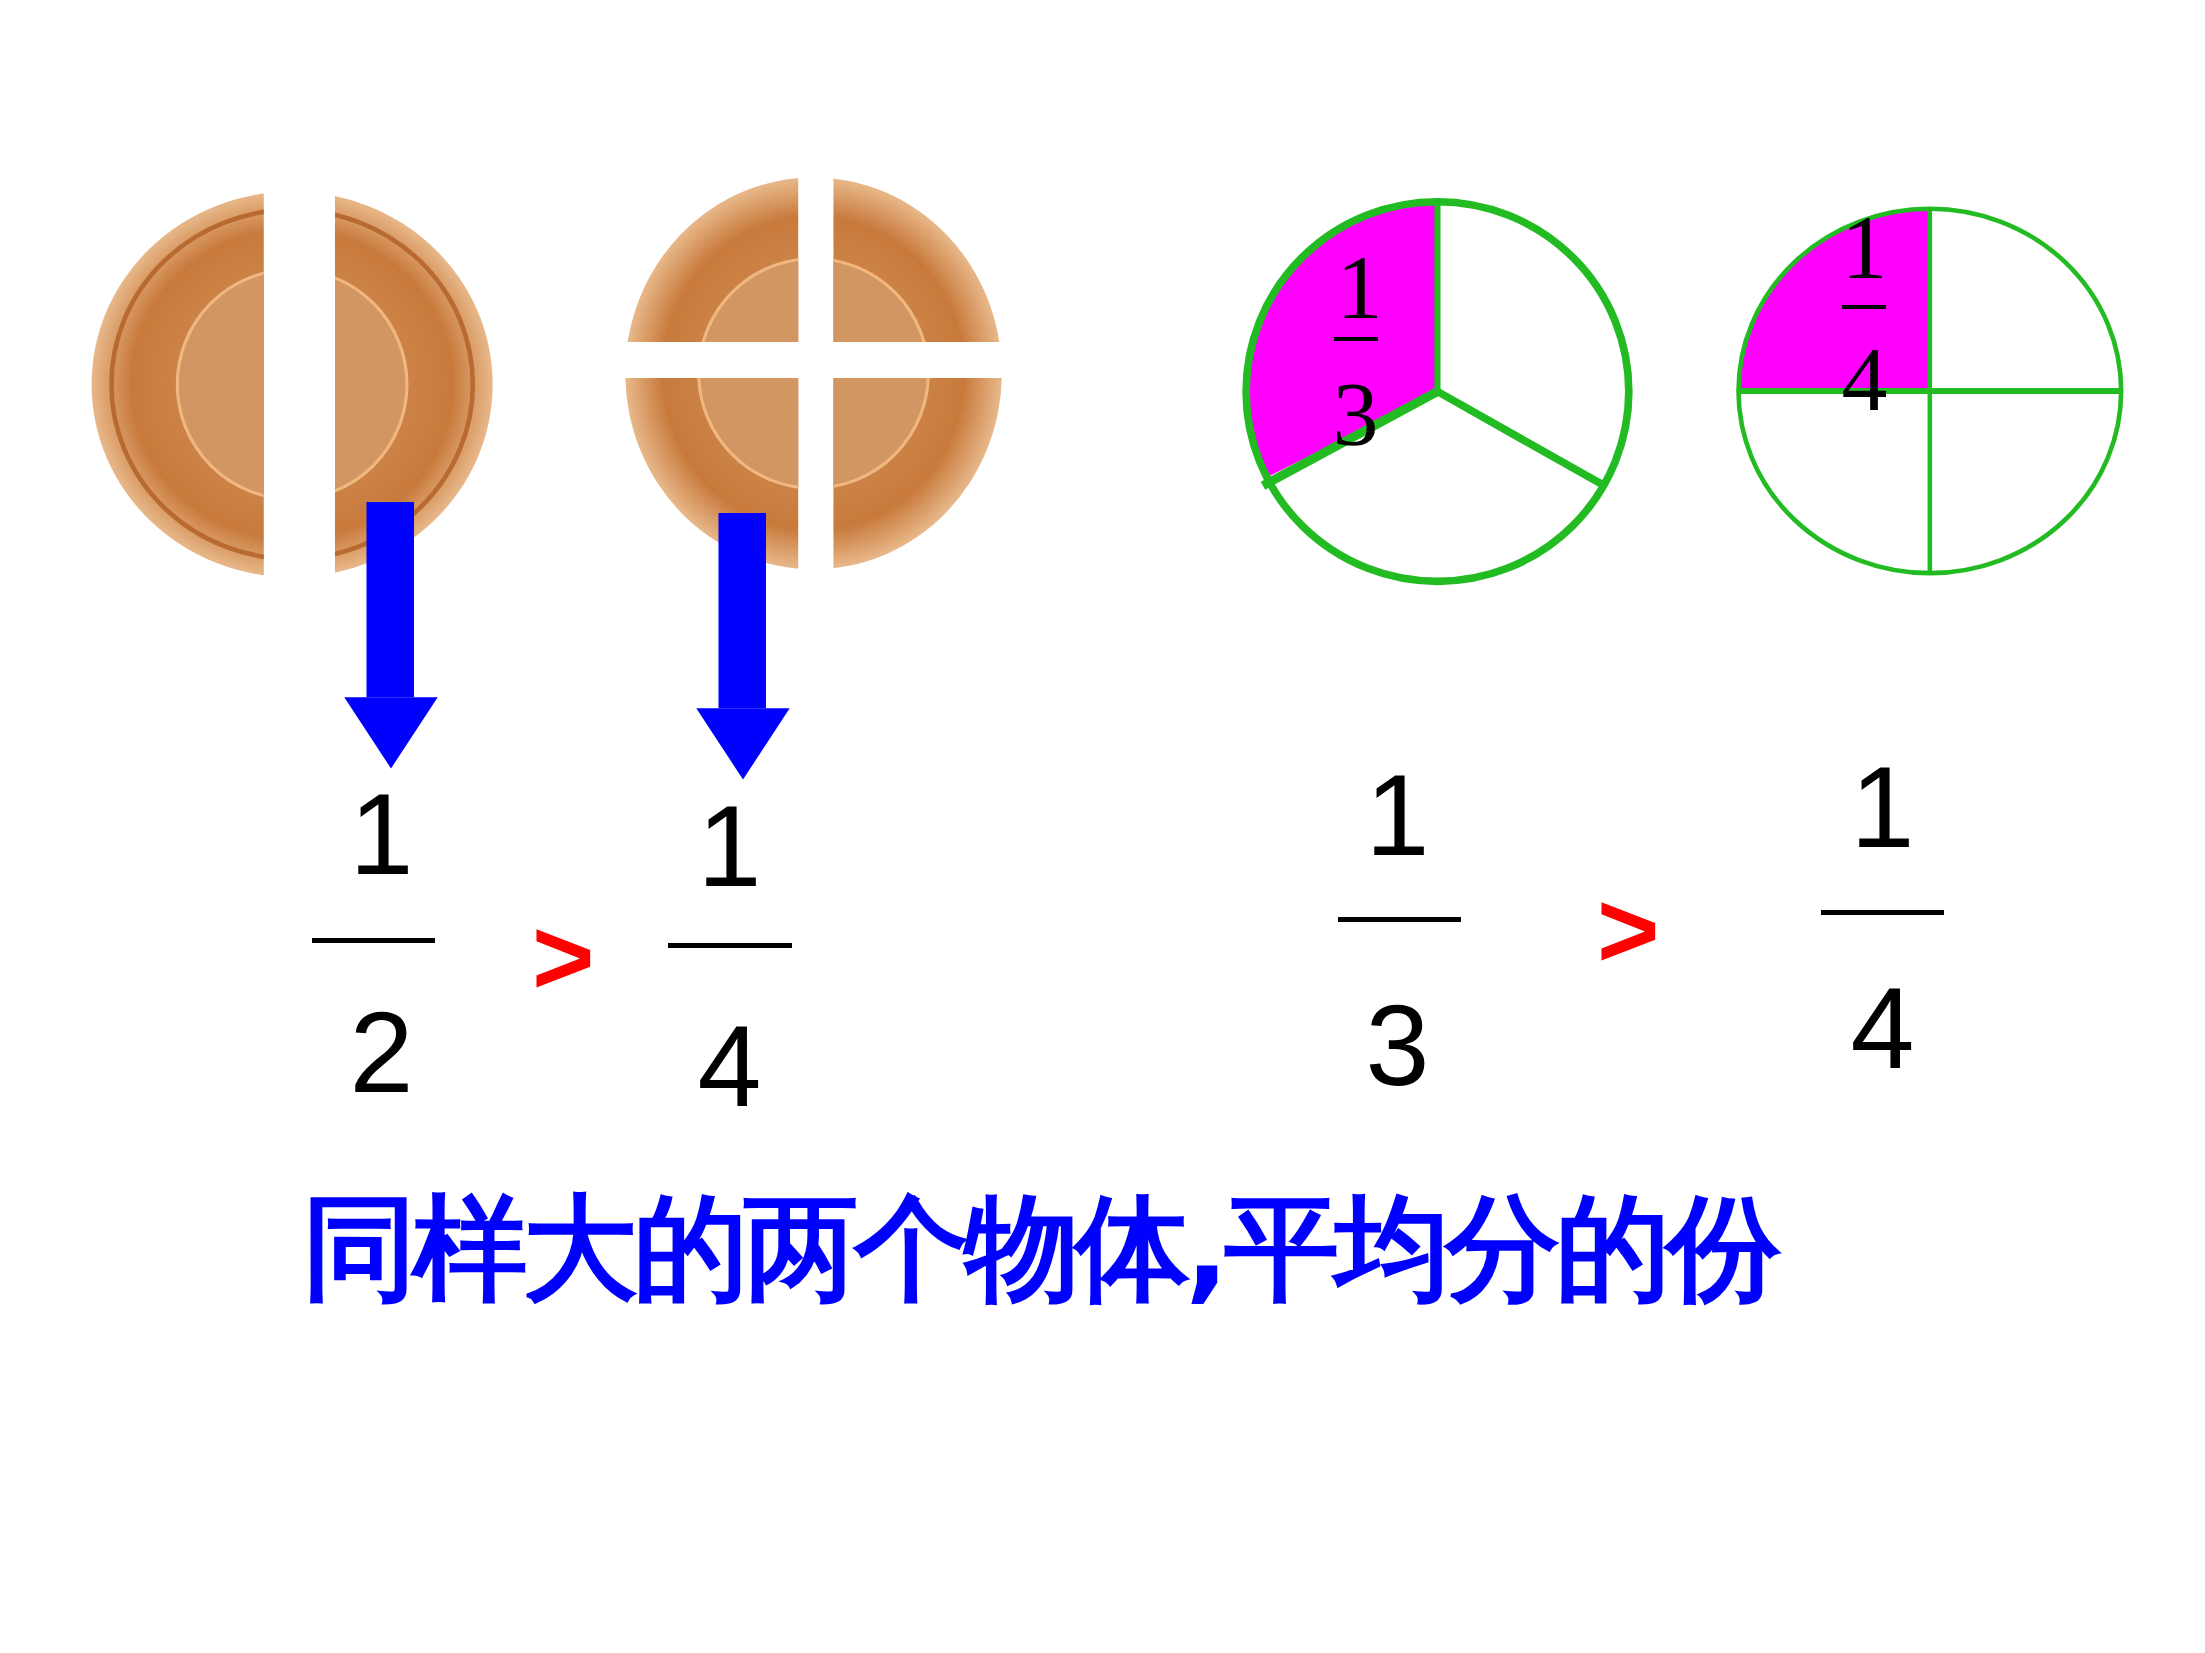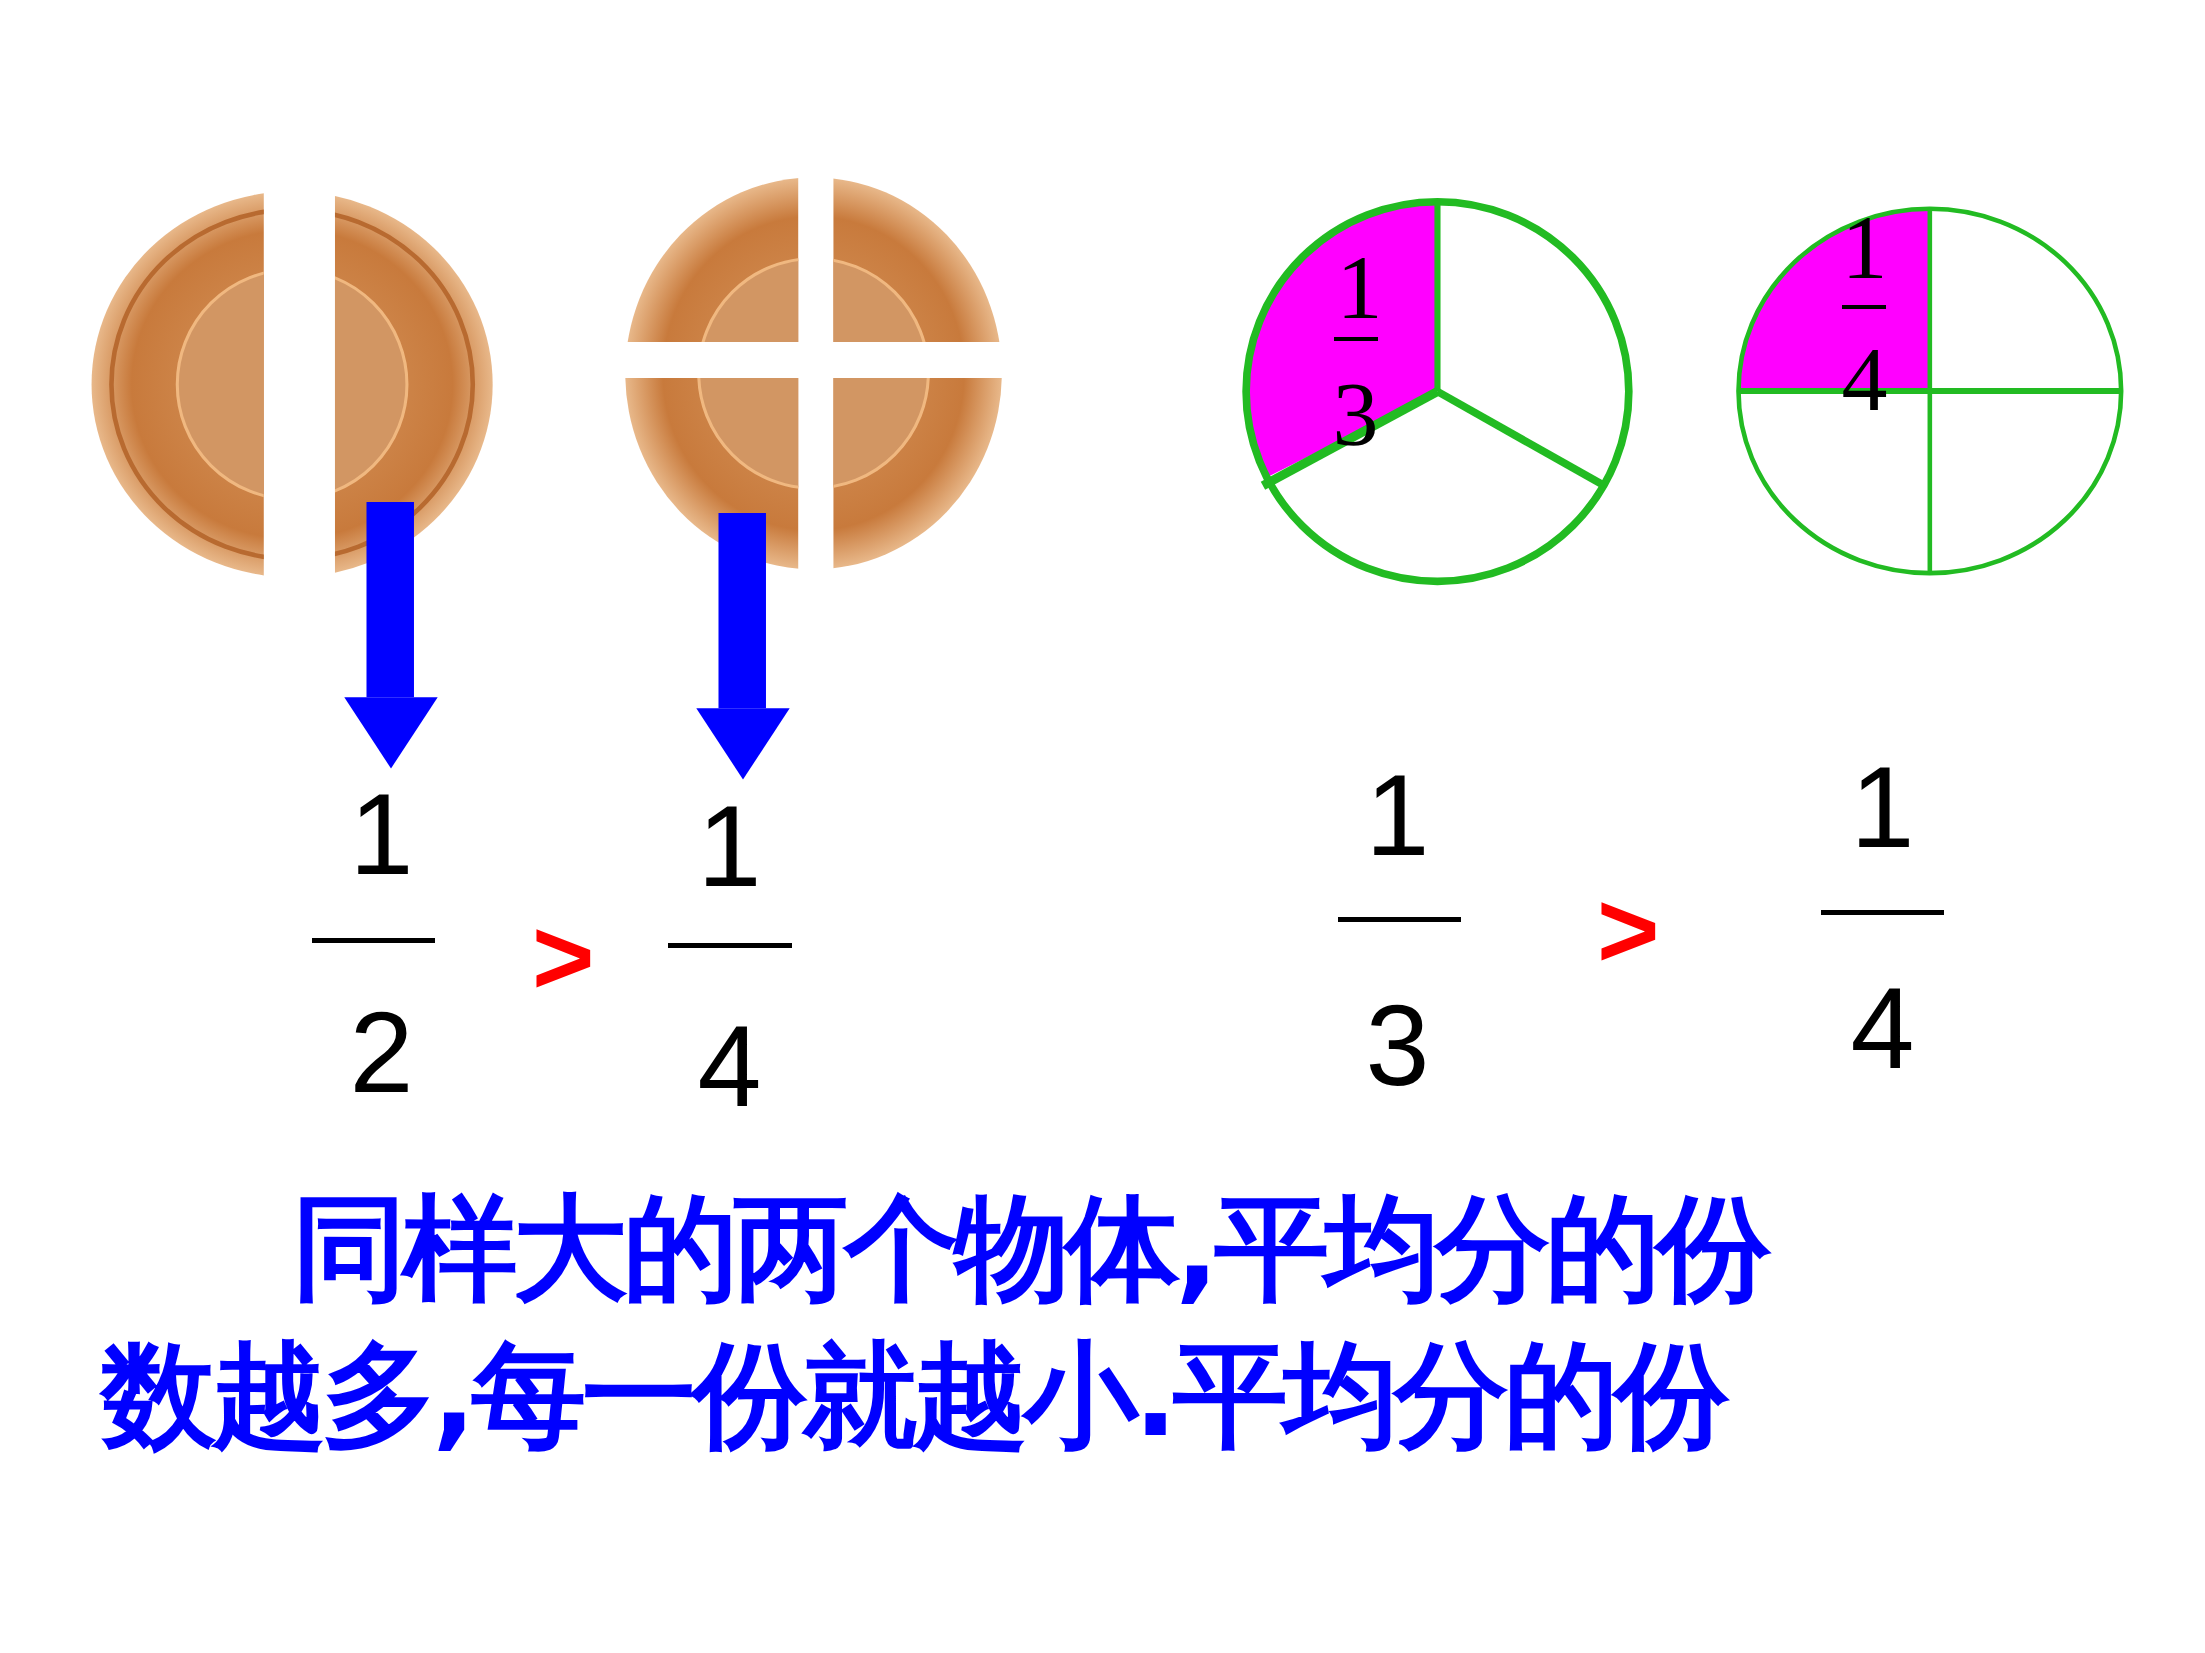--- a/index.html
+++ b/index.html
@@ -1,21 +1,21 @@
 <!DOCTYPE html>
 <html style="font-size:12.3px"><head>
 <meta charset="utf-8">
 <style>
   html, body { margin:0; padding:0; background:#ffffff; }
   body { width:2205px; height:1654px; position:relative; overflow:hidden; font-family:"Liberation Sans", sans-serif; }
   .abs { position:absolute; }
   .frac-num, .frac-den { position:absolute; font-family:"Liberation Sans", sans-serif; font-size:115px; color:#000; text-align:center; width:153px; line-height:1; }
   .frac-bar { position:absolute; height:4.6px; background:#000; }
   .gt { position:absolute; font-family:"Liberation Sans", sans-serif; font-weight:bold; font-size:107px; line-height:1; }
-  .caption { position:absolute; left:101px; top:1175px; width:1914px; font-family:"DejaVu Sans", sans-serif; font-weight:bold; font-size:115px; line-height:147px; letter-spacing:-4.6px; }
+  .caption { position:absolute; left:111px; top:1175px; width:1914px; font-family:"DejaVu Sans", sans-serif; font-weight:bold; font-size:115px; line-height:147px; letter-spacing:-4.6px; }
   .caption .line { display:block; white-space:nowrap; }
   .caption .indent { padding-left:191px; }
   .pie-label { position:absolute; font-family:"Liberation Serif", serif; color:#000; text-align:center; line-height:1; }
 </style>
 </head>
 <body>
 
 <svg class="abs" style="left:77px;top:176px;" width="444" height="429" viewBox="0 0 580 560">
   <defs>
     <radialGradient id="ck1" cx="50%" cy="50%" r="50%">
@@ -133,15 +133,14 @@
 </div>
 <div class="gt" style="left:1597px;top:877px;color:#ff0000;">&gt;</div>
 <div>
   <div class="frac-num" style="left:1806px;top:750px;">1</div>
   <div class="frac-bar" style="left:1821px;top:910px;width:123px;"></div>
   <div class="frac-num" style="left:1806px;top:971px;">4</div>
 </div>
 
 <div class="caption" style="color:#0000ff;">
   <span class="line indent">同样大的两个物体,平均分的份</span>
-  <span class="line">数越多,每一份就越小.平均分的份</span>
 </div>
 
 
 </body></html>

